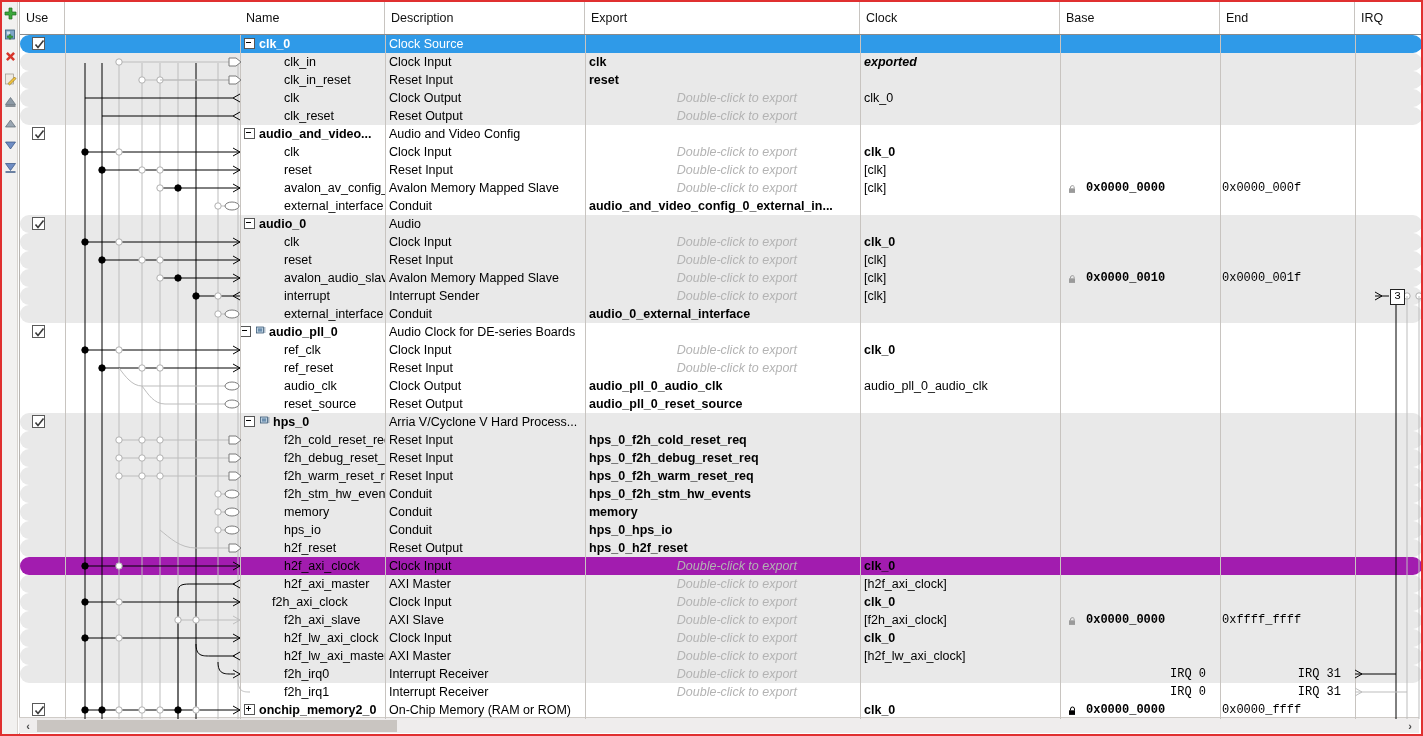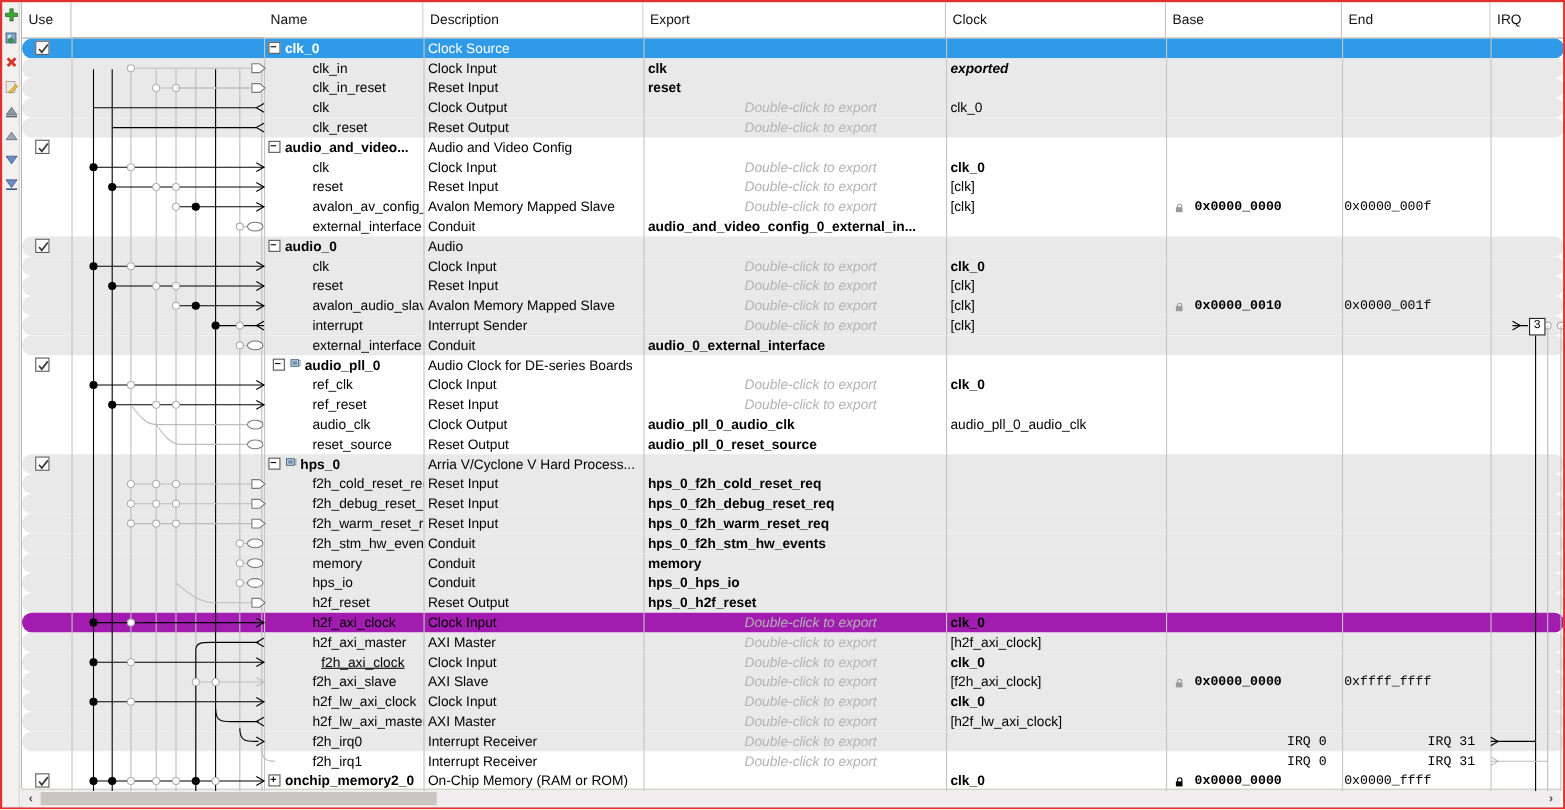--- a/index.html
+++ b/index.html
@@ -365,21 +365,21 @@
           <div class="cell name" style="left: 220px; width: 145px; padding-left: 44px;"><span>external_interface</span></div>
           <div class="cell desc" style="left: 365px; width: 200px;">Conduit</div>
           <div class="cell exp" style="left: 565px; width: 275px;">audio_0_external_interface</div>
         </div>
         <div class="row" style="top: 288px;">
           <div class="chk">
             <svg width="11" height="11" viewBox="0 0 11 11">
               <path d="M1.5 5.5L4 8.5 9.5 1.5" stroke="#3a3a3a" stroke-width="1.6" fill="none"></path>
             </svg>
           </div>
-          <div class="cell name grp" style="left: 220px; width: 145px; padding-left: 22px;"><span class="tog" style="margin-left: -14px;"></span><span style="display: inline-block; vertical-align: middle; margin-right: 3px; margin-top: -2px;"><svg width="11" height="11" viewBox="0 0 11 11">
+          <div class="cell name grp" style="left: 220px; width: 145px; padding-left: 14px;"><span class="tog" style="margin-left: -14px;"></span><span style="display: inline-block; vertical-align: middle; margin-right: 3px; margin-top: -2px;"><svg width="11" height="11" viewBox="0 0 11 11">
                 <rect x="1.5" y="2" width="7" height="6" fill="#bcd0e0" stroke="#3c5b78" stroke-width=".8"></rect>
                 <rect x="3" y="3.4" width="4" height="3.2" fill="#6d8fae"></rect>
                 <path d="M9 3h1.5M9 5h1.5M9 7h1.5" stroke="#3c5b78" stroke-width=".8"></path>
               </svg></span><span>audio_pll_0</span></div>
           <div class="cell desc" style="left: 365px; width: 200px;">Audio Clock for DE-series Boards</div>
         </div>
         <div class="row" style="top: 306px;">
           <div class="cell name" style="left: 220px; width: 145px; padding-left: 44px;"><span>ref_clk</span></div>
           <div class="cell desc" style="left: 365px; width: 200px;">Clock Input</div>
           <div class="cell exp hint" style="left: 565px; width: 275px;">Double-click to export</div>
@@ -455,21 +455,21 @@
           <div class="cell exp hint" style="left: 565px; width: 275px;">Double-click to export</div>
           <div class="cell clk b" style="left: 840px; width: 200px;">clk_0</div>
         </div>
         <div class="row" style="top: 540px; background: rgb(233, 233, 233);">
           <div class="cell name" style="left: 220px; width: 145px; padding-left: 44px;"><span>h2f_axi_master</span></div>
           <div class="cell desc" style="left: 365px; width: 200px;">AXI Master</div>
           <div class="cell exp hint" style="left: 565px; width: 275px;">Double-click to export</div>
           <div class="cell clk" style="left: 840px; width: 200px;">[h2f_axi_clock]</div>
         </div>
         <div class="row" style="top: 558px; background: rgb(233, 233, 233);">
-          <div class="cell name" style="left: 220px; width: 145px; padding-left: 52px; text-decoration: underline;"><span>f2h_axi_clock</span></div>
+          <div class="cell name" style="left: 220px; width: 145px; padding-left: 32px;"><span>f2h_axi_clock</span></div>
           <div class="cell desc" style="left: 365px; width: 200px;">Clock Input</div>
           <div class="cell exp hint" style="left: 565px; width: 275px;">Double-click to export</div>
           <div class="cell clk b" style="left: 840px; width: 200px;">clk_0</div>
         </div>
         <div class="row" style="top: 576px; background: rgb(233, 233, 233);">
           <div class="cell name" style="left: 220px; width: 145px; padding-left: 44px;"><span>f2h_axi_slave</span></div>
           <div class="cell desc" style="left: 365px; width: 200px;">AXI Slave</div>
           <div class="cell exp hint" style="left: 565px; width: 275px;">Double-click to export</div>
           <div class="cell clk" style="left: 840px; width: 200px;">[f2h_axi_clock]</div>
           <div class="cell addr" style="left: 1040px; width: 160px;">0x0000_0000</div>

